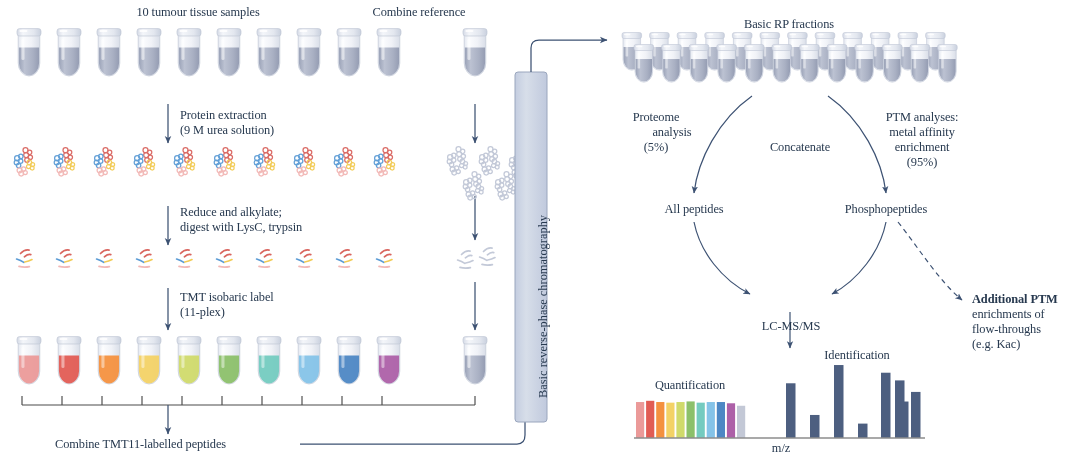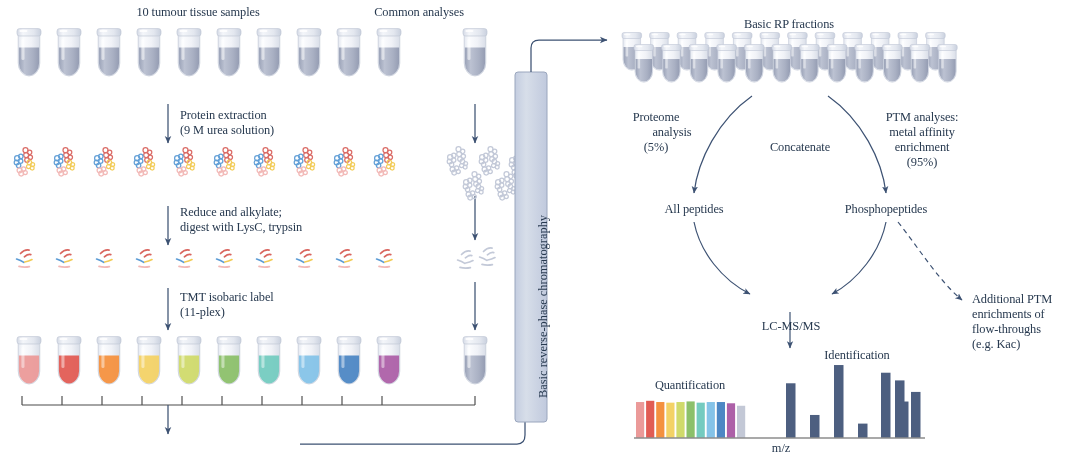--- a/index.html
+++ b/index.html
@@ -382,52 +382,53 @@
           <rect x="881" y="372.72" width="9.5" height="65.28" fill="#4d5f80"></rect>
           <rect x="895" y="380.4" width="9.5" height="57.599999999999994" fill="#4d5f80"></rect>
           <rect x="899" y="401.52" width="9.5" height="36.48" fill="#4d5f80"></rect>
           <rect x="911" y="391.92" width="9.5" height="46.08" fill="#4d5f80"></rect>
         </g>
       <line x1="634" y1="438" x2="925" y2="438" stroke="#8d8d8d" stroke-width="1.6"></line>
     </g>
   </svg>
 
   <div class="lbl c" style="left:198px;top:5px;">10 tumour tissue samples</div>
-  <div class="lbl c" style="left:419px;top:5px;">Common analyses</div>
+  <div class="lbl c" style="left:419px;top:5px;">Combine reference</div>
   <div class="lbl c" style="left:789px;top:17px;">Basic RP fractions</div>
 
   <div class="lbl l" style="left:180px;top:108px;">Protein extraction</div>
   <div class="lbl l" style="left:180px;top:123px;">(9 M urea solution)</div>
 
   <div class="lbl l" style="left:180px;top:205px;">Reduce and alkylate;</div>
   <div class="lbl l" style="left:180px;top:220px;">digest with LysC, trypsin</div>
 
   <div class="lbl l" style="left:180px;top:290px;">TMT isobaric label</div>
   <div class="lbl l" style="left:180px;top:305px;">(11-plex)</div>
 
+  <div class="lbl l" style="left:55px;top:437px;">Combine TMT11-labelled peptides</div>
 
   <div class="vlabel" style="left:536px;top:398px;">Basic reverse-phase chromatography</div>
 
   <div class="lbl c" style="left:656px;top:110px;">Proteome</div>
   <div class="lbl c" style="left:656px;top:125px;margin-left:16px;">analysis</div>
   <div class="lbl c" style="left:656px;top:140px;">(5%)</div>
 
   <div class="lbl c" style="left:800px;top:140px;">Concatenate</div>
 
   <div class="lbl c" style="left:922px;top:110px;">PTM analyses:</div>
   <div class="lbl c" style="left:922px;top:125px;">metal affinity</div>
   <div class="lbl c" style="left:922px;top:140px;">enrichment</div>
   <div class="lbl c" style="left:922px;top:155px;">(95%)</div>
 
   <div class="lbl c" style="left:694px;top:202px;">All peptides</div>
   <div class="lbl c" style="left:886px;top:202px;">Phosphopeptides</div>
 
   <div class="lbl c" style="left:791px;top:297px;margin-top:22px;">LC-MS/MS</div>
 
-  <div class="lbl l" style="left:972px;top:292px;">Additional PTM</div>
+  <div class="lbl l" style="left:972px;top:292px;font-weight:bold;">Additional PTM</div>
   <div class="lbl l" style="left:972px;top:307px;">enrichments of</div>
   <div class="lbl l" style="left:972px;top:322px;">flow-throughs</div>
   <div class="lbl l" style="left:972px;top:337px;">(e.g. Kac)</div>
 
   <div class="lbl c" style="left:690px;top:378px;">Quantification</div>
   <div class="lbl c" style="left:857px;top:348px;">Identification</div>
   <div class="lbl c" style="left:781px;top:441px;text-align:center;">m/z</div>
 
 </div>
 

